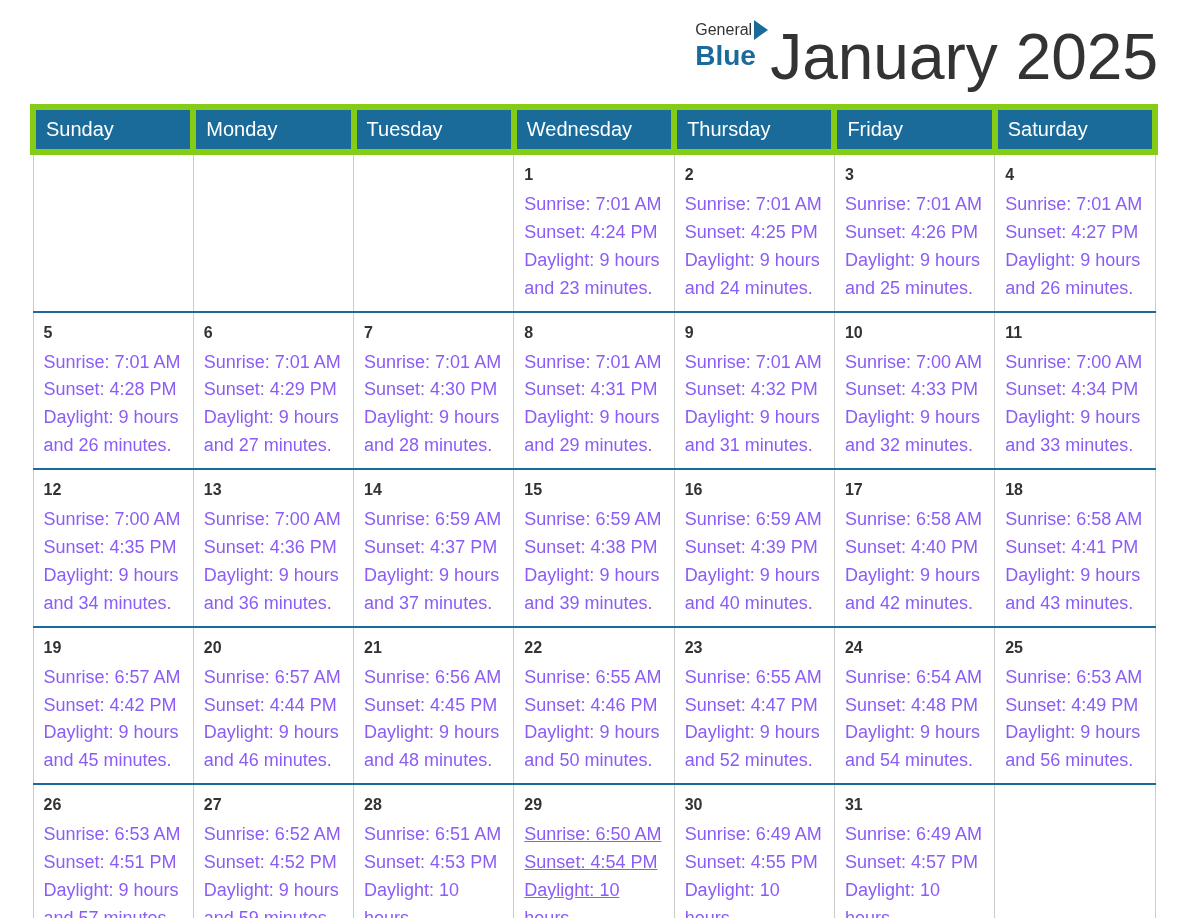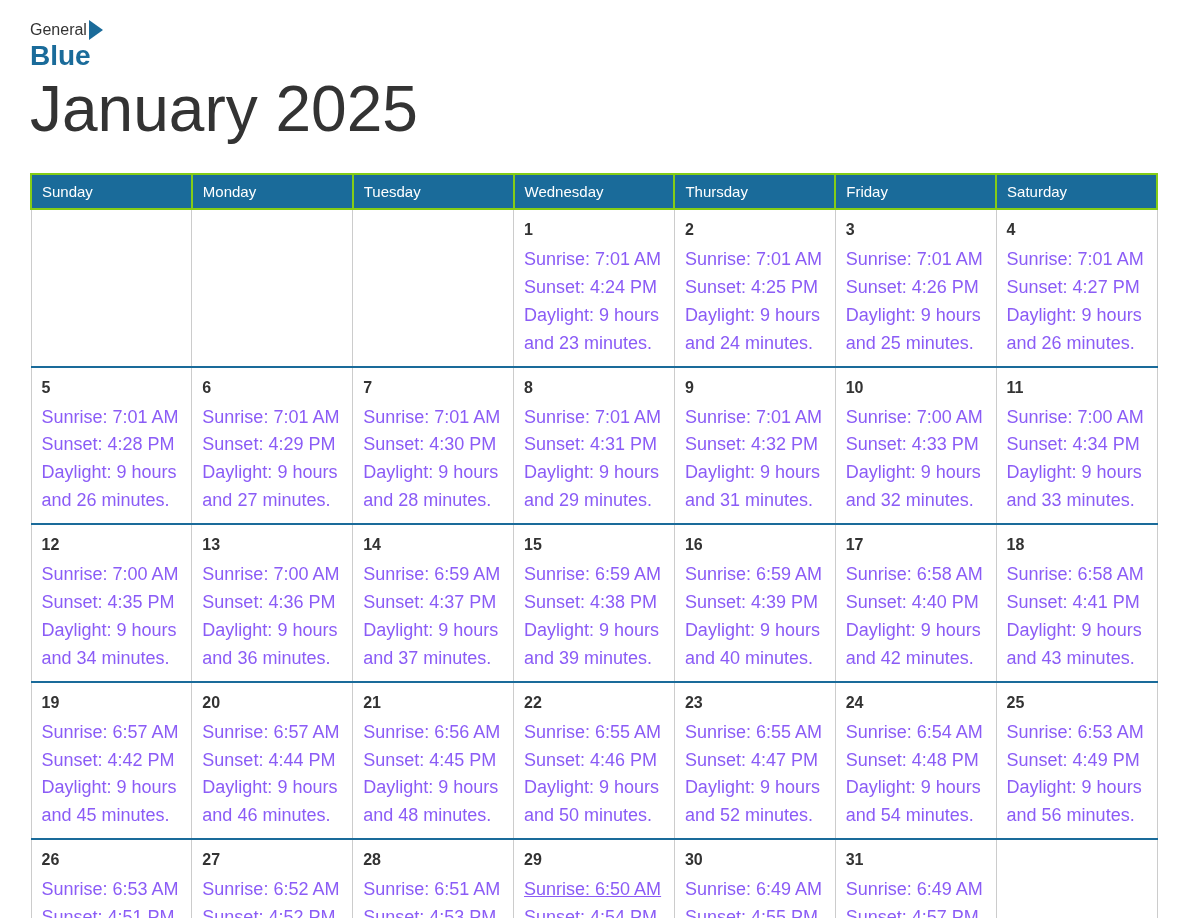--- a/index.html
+++ b/index.html
@@ -6,22 +6,21 @@
     body {
       font-family: Arial, sans-serif;
       background: #fff;
       padding: 20px 30px;
       color: #333;
     }
     .header {
       display: flex;
       justify-content: flex-end;
       align-items: flex-start;
-      margin-bottom: 27px;
-      flex-direction: column;
+      margin-bottom: 10px;
     }
     .logo {
       display: flex;
       flex-direction: column;
       align-items: flex-start;
     }
     .logo-general { color: #333; }
     .logo-arrow {
       display: inline-block;
       width: 0;
@@ -47,23 +46,23 @@
     .calendar {
       width: 100%;
       border-collapse: collapse;
       margin-top: 10px;
     }
     .calendar th {
       background-color: #1a6b9a;
       color: #fff;
       padding: 8px 10px;
       text-align: left;
-      font-size: 15px;
+      font-size: 20px;
       font-weight: normal;
-      border: 2px solid #84cc16;
+      border: 6px solid #84cc16;
     }
     .calendar td {
       vertical-align: top;
       padding: 8px 10px;
       border: 1px solid #ccc;
       border-top: 2px solid #1a6b9a;
       font-size: 13px;
       line-height: 1.5;
       width: calc(100% / 7);
       min-height: 100px;

